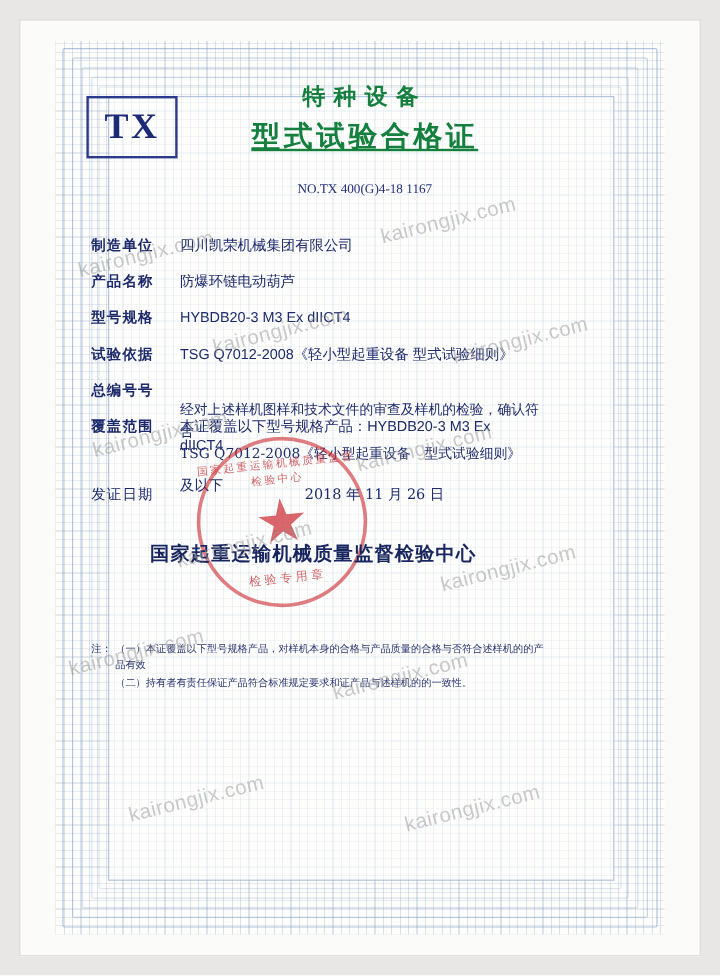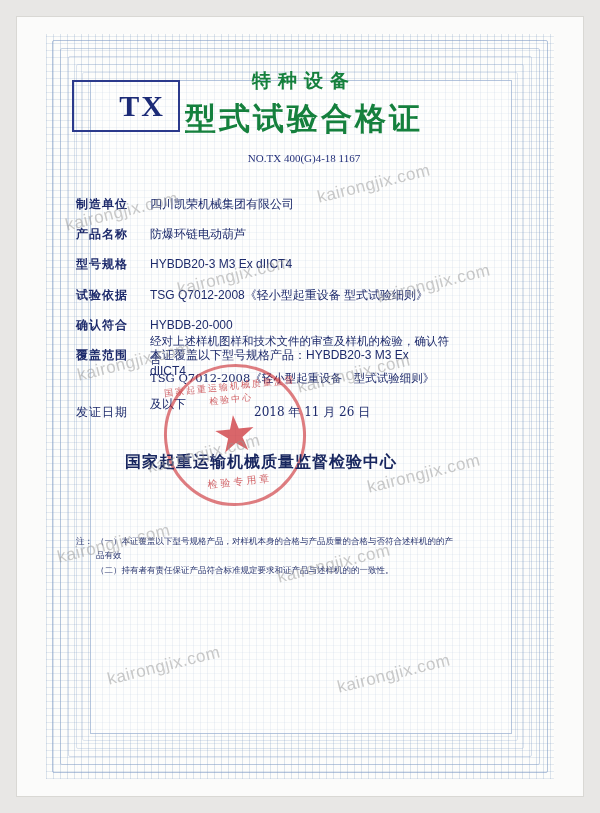--- a/index.html
+++ b/index.html
@@ -94,43 +94,43 @@
     height: 48px;
     border: 2px solid #2b3a8c;
     color: #1c2b77;
     font-size: 30px;
     font-weight: bold;
     letter-spacing: 2px;
     display: flex;
     align-items: center;
     justify-content: center;
     font-family: "Liberation Serif", serif;
-    padding-left: 32px;
   }
   .title-wrap {
     position: absolute;
     left: 108px;
     top: 34px;
     width: 300px;
     text-align: center;
     color: #15803d;
   }
   .title-small {
     font-size: 19px;
     letter-spacing: 7px;
     font-weight: bold;
     margin-bottom: 4px;
     font-family: "DejaVu Serif", serif;
   }
   .title-big {
-    font-size: 31px;
+    font-size: 24px;
     letter-spacing: 3px;
     font-weight: bold;
     font-family: "DejaVu Serif", serif;
     white-space: nowrap;
+    text-decoration: underline;
   }
   .cert-no {
     position: absolute;
     left: 108px;
     top: 118px;
     width: 300px;
     text-align: center;
     font-size: 11px;
     color: #24307a;
     font-family: "Liberation Serif", serif;
@@ -312,22 +312,21 @@
       </div>
       <div class="row">
         <div class="lab">型号规格</div>
         <div class="val">HYBDB20-3 M3 Ex dIICT4</div>
       </div>
       <div class="row">
         <div class="lab">试验依据</div>
         <div class="val">TSG Q7012-2008《轻小型起重设备 型式试验细则》</div>
       </div>
       <div class="row">
-        <div class="lab">确认符合</div>
-        <div class="val">HYBDB-20-000</div>
+        <div class="lab">总编号号</div>
       </div>
       <div class="row">
         <div class="lab">覆盖范围</div>
         <div class="val">
           <div>本证覆盖以下型号规格产品：HYBDB20-3 M3 Ex dIICT4</div>
           <div class="l2">及以下</div>
         </div>
       </div>
     </div>
 

